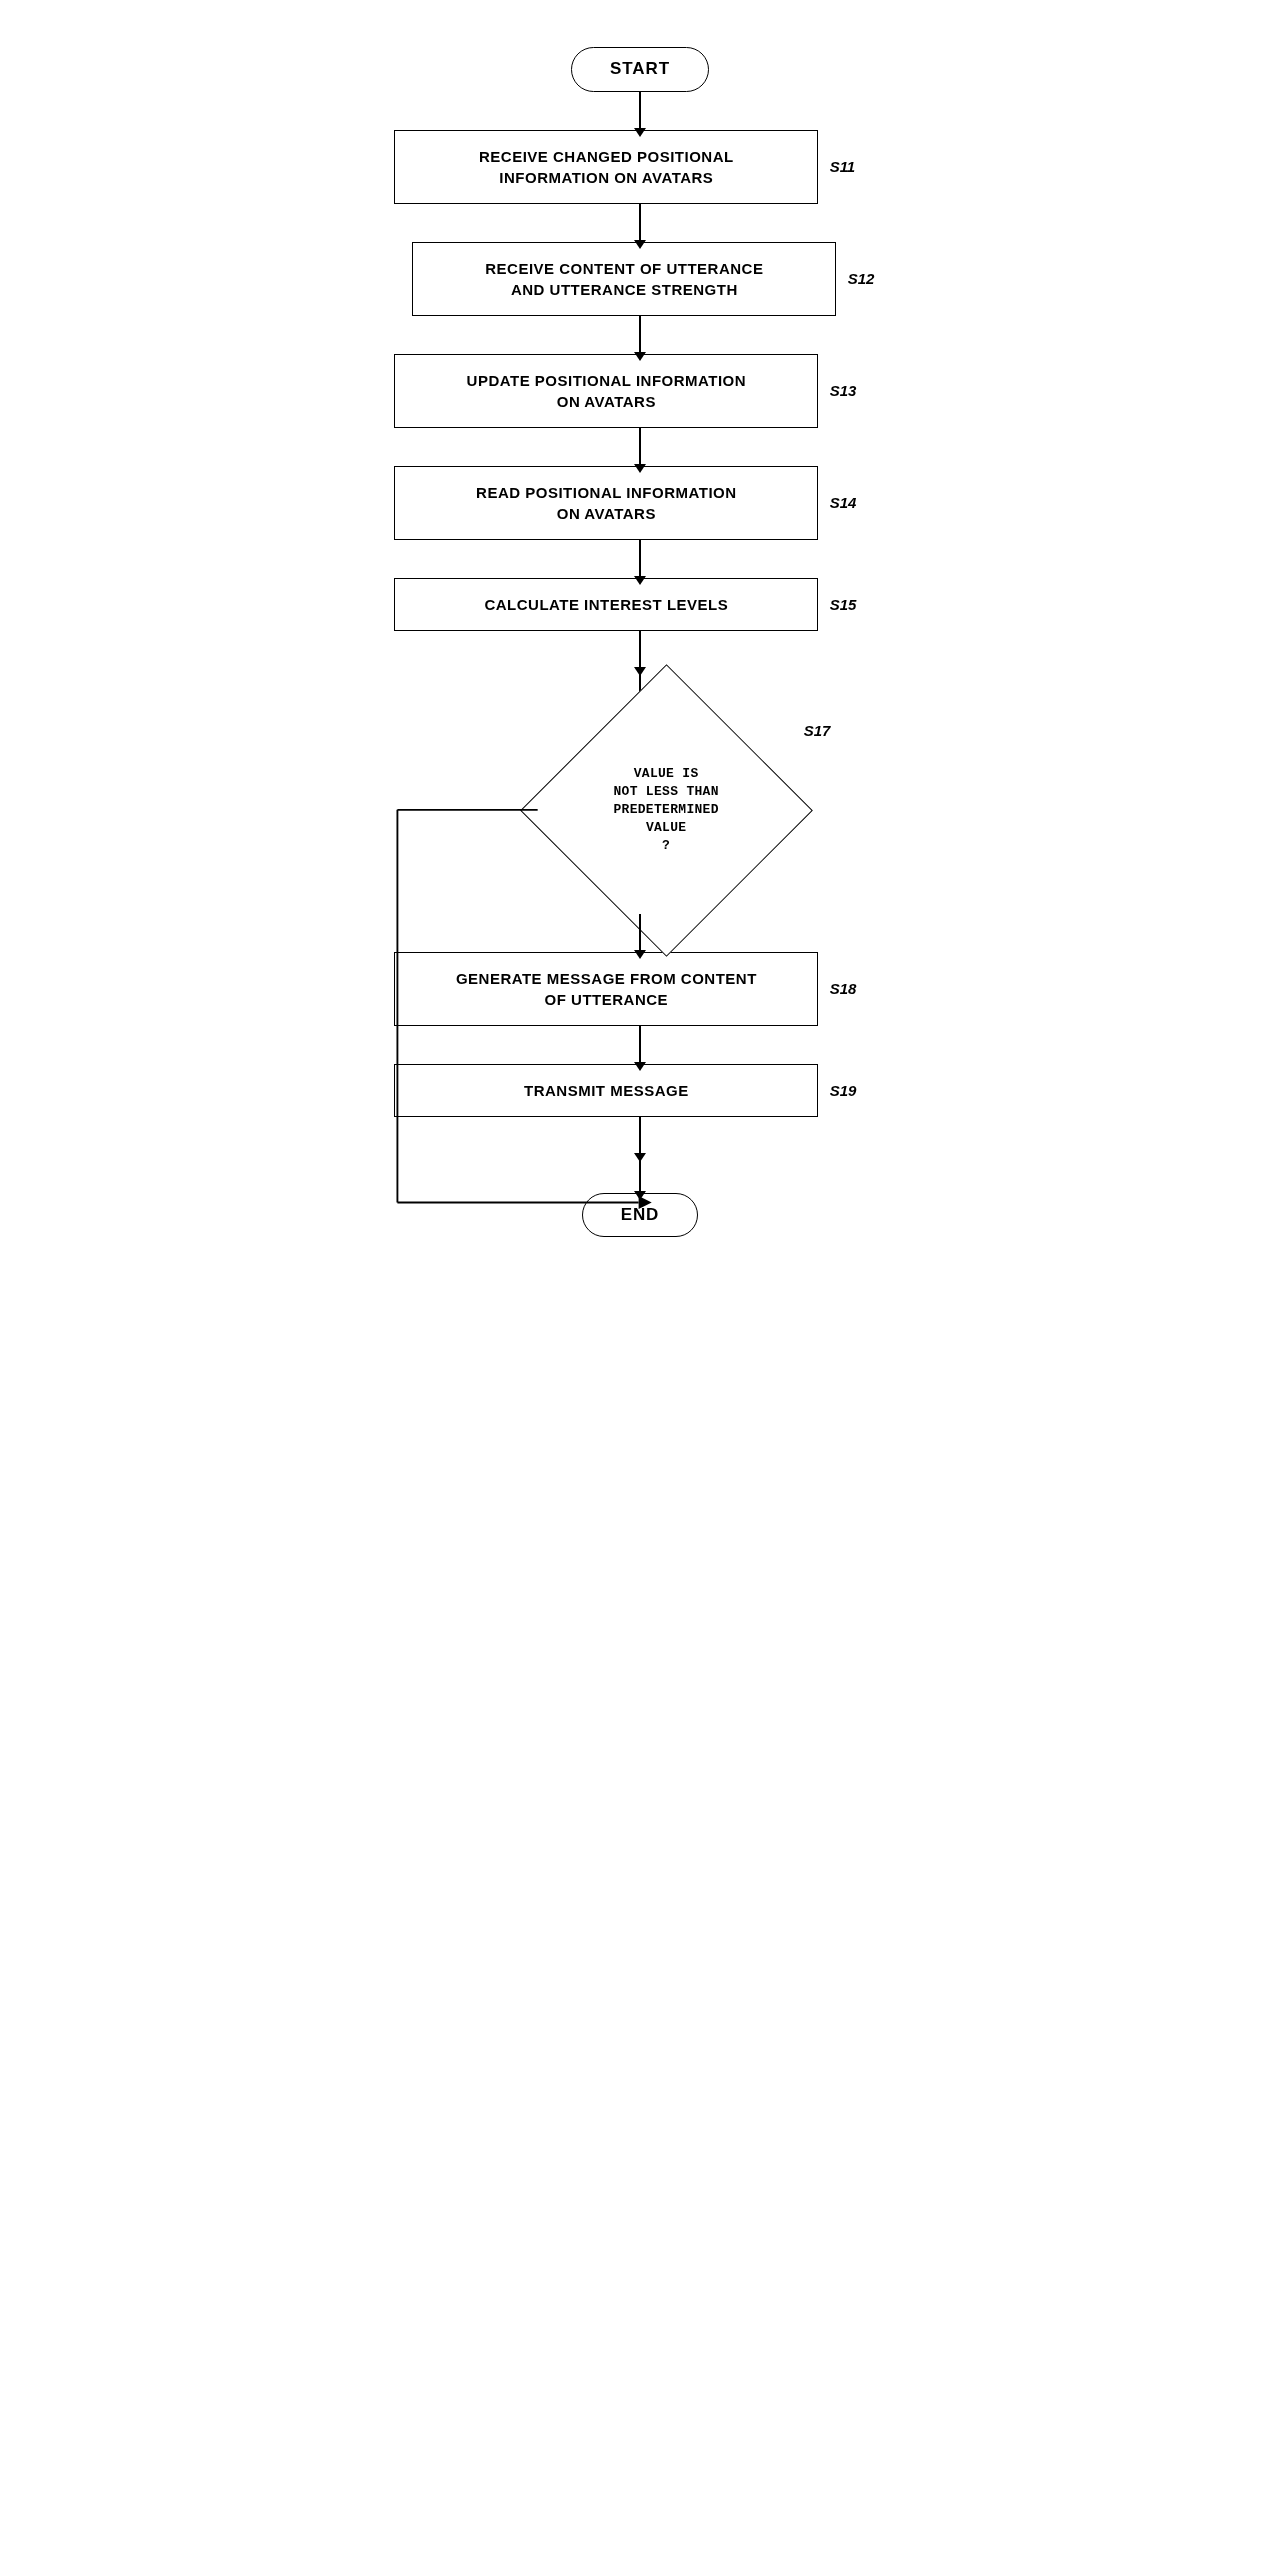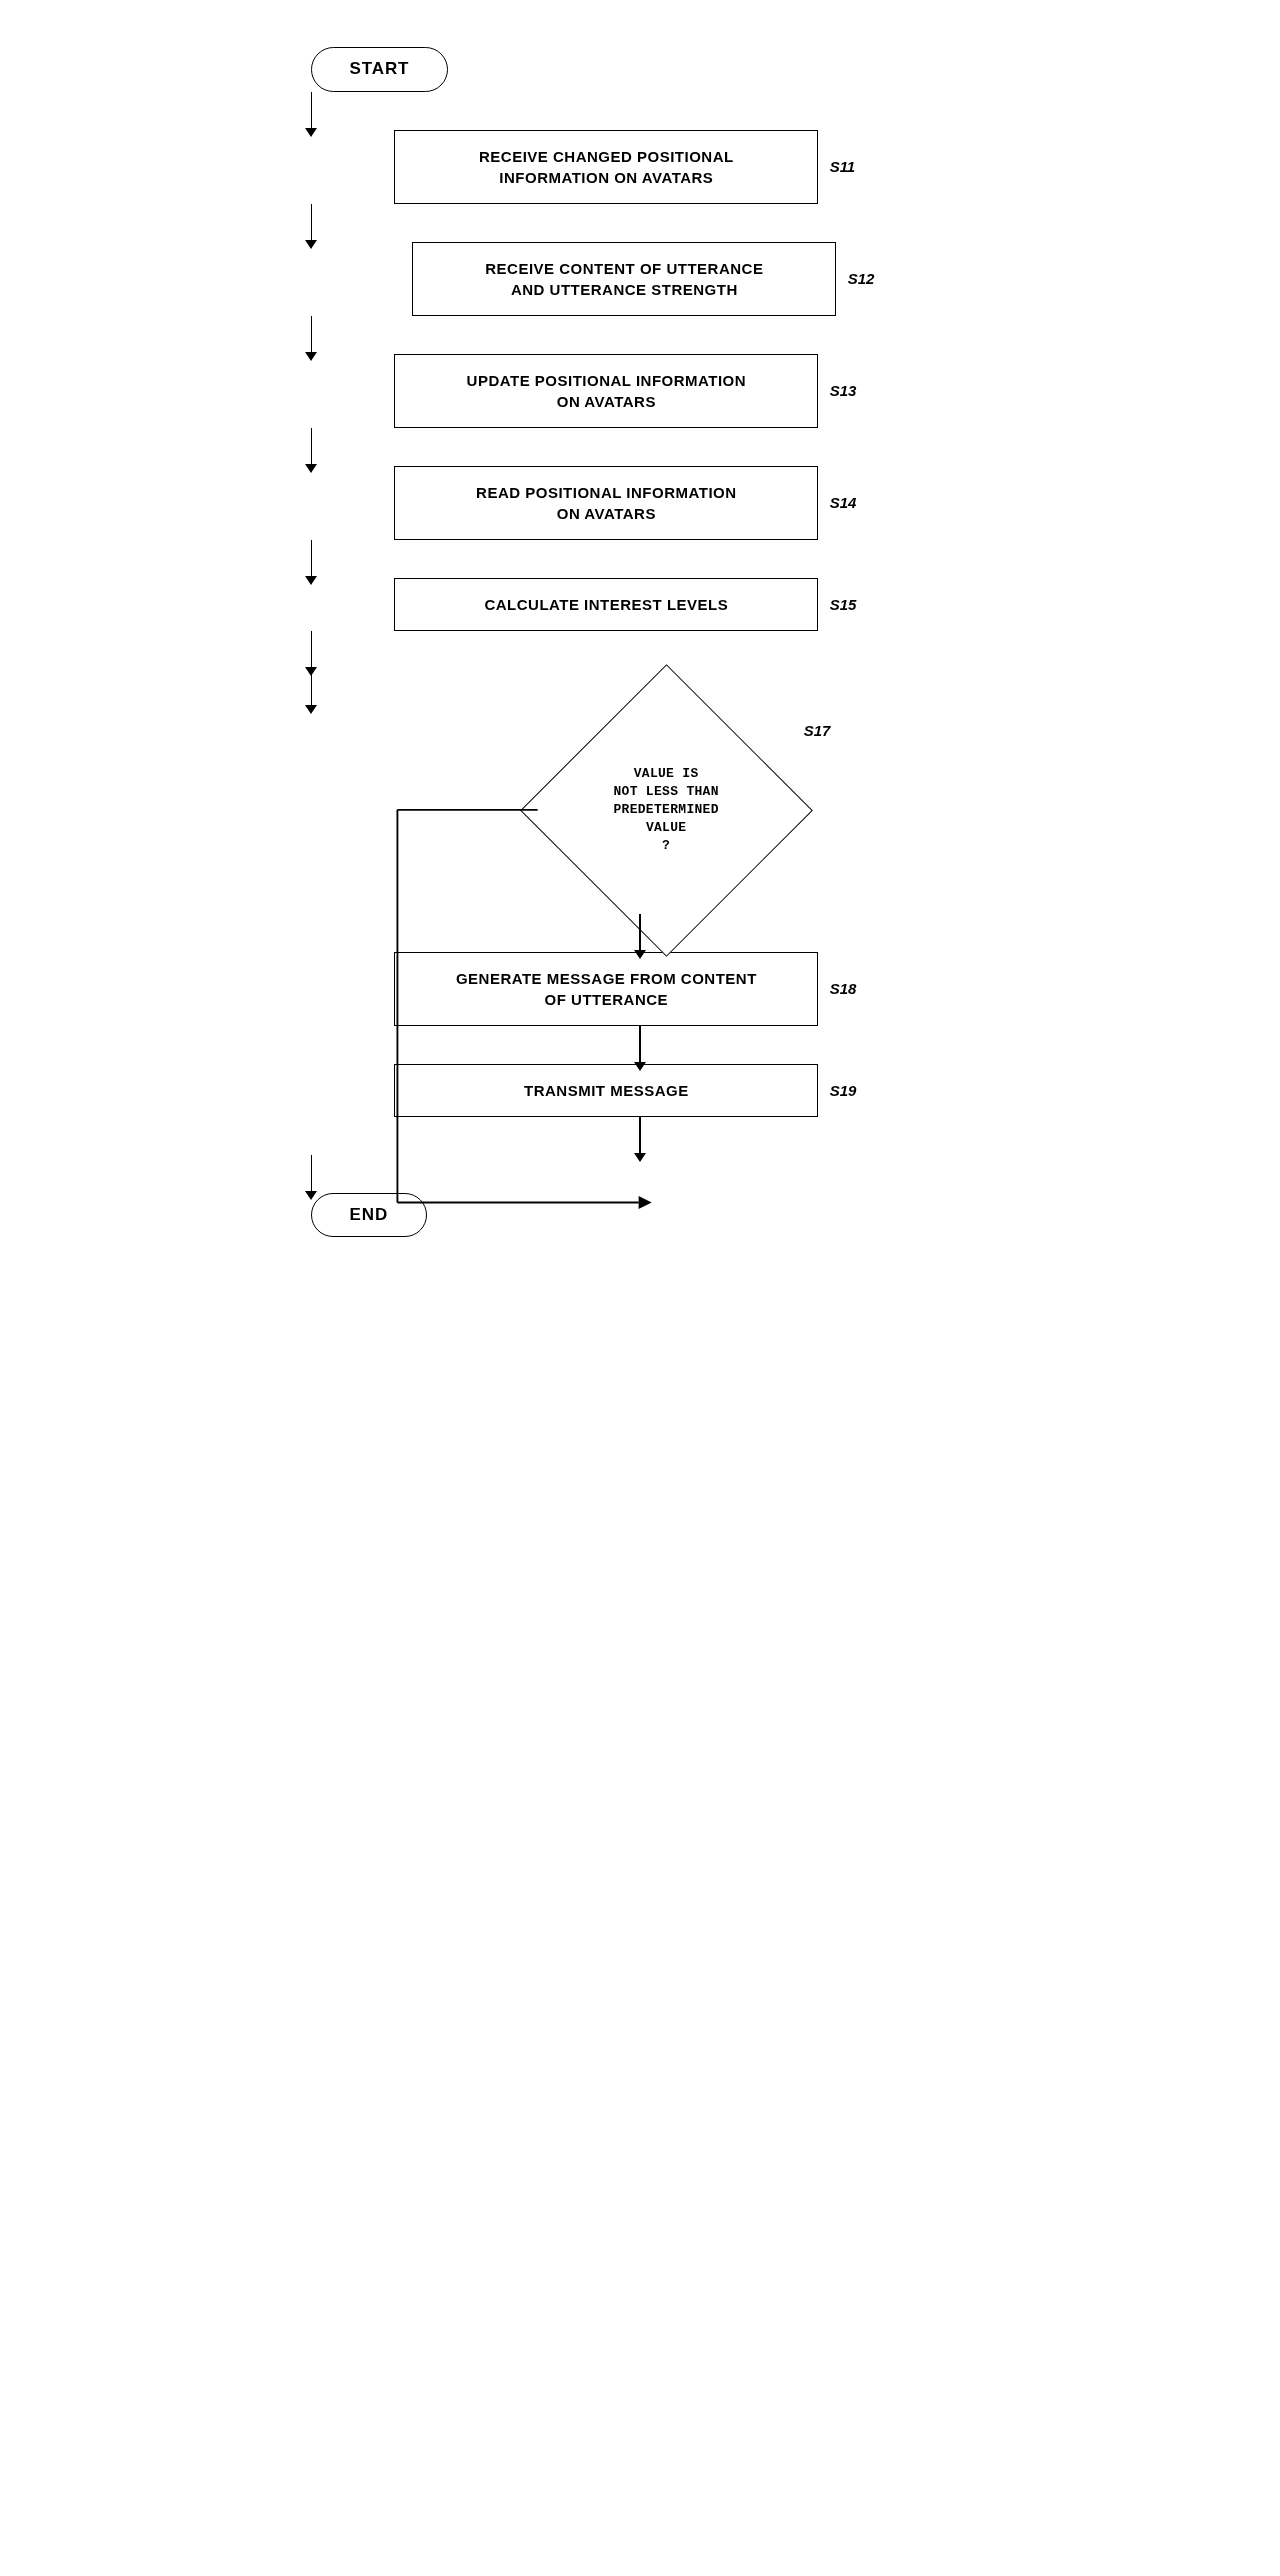--- a/index.html
+++ b/index.html
@@ -8,21 +8,21 @@
       font-family: Arial, sans-serif;
       display: flex;
       justify-content: center;
       align-items: flex-start;
       min-height: 2576px;
       padding: 19px;
     }
     .flowchart {
       display: flex;
       flex-direction: column;
-      align-items: flex-start;
+      align-items: center;
       width: 659px;
       padding-top: 28px;
     }
     .terminal {
       border: 1.9px solid #000;
       border-radius: 28px;
       padding: 11.3px 38px;
       font-size: 17px;
       font-weight: bold;
       text-align: center;

